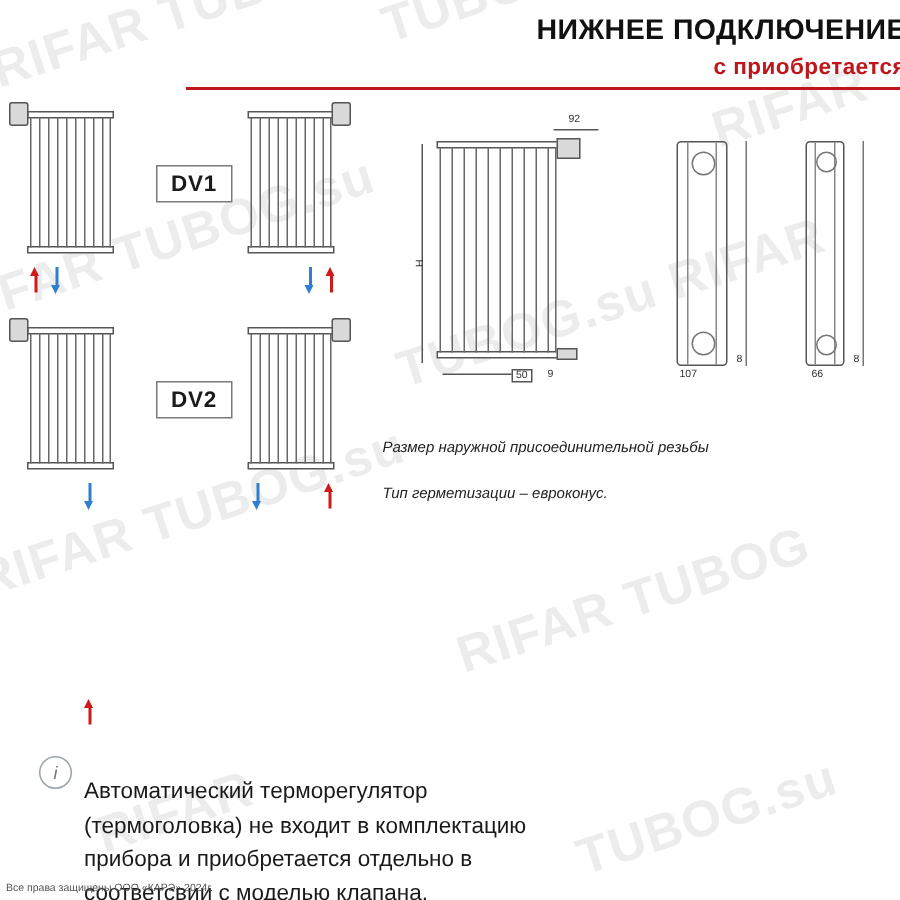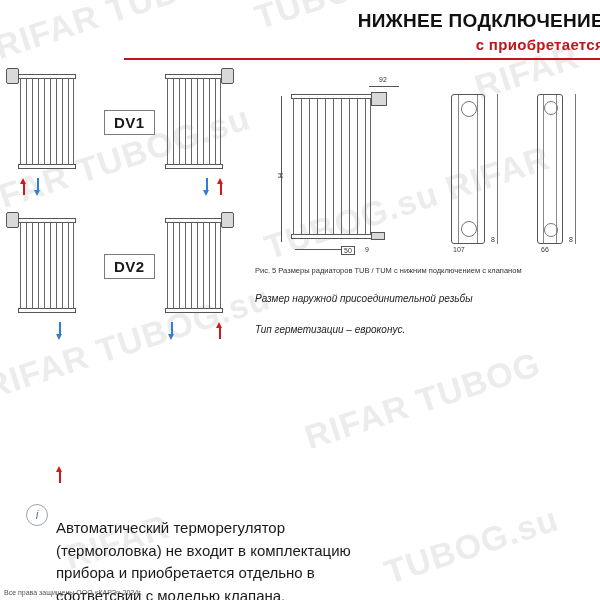--- a/index.html
+++ b/index.html
@@ -282,21 +282,20 @@
       <div style="position:absolute;left:5px;top:0;bottom:0;width:1px;background:#888;"></div>
       <div style="position:absolute;right:5px;top:0;bottom:0;width:1px;background:#888;"></div>
       <div style="position:absolute;left:6px;top:6px;width:12px;height:12px;border:1px solid #777;border-radius:50%;"></div>
       <div style="position:absolute;left:6px;bottom:6px;width:12px;height:12px;border:1px solid #777;border-radius:50%;"></div>
     </div>
     <div class="dimtext" style="left:276px;top:160px;">66</div>
     <div class="dimtext" style="left:304px;top:150px;">8</div>
     <div class="vline" style="left:310px;top:8px;width:1px;height:150px;background:#777;"></div>
   </div>
 
-  <div class="caption" style="left:255px;top:266px;">Рис. 5 Размеры радиаторов TUB / TUM с нижним подключением с клапаном</div>
 
   <div class="note" style="left:255px;top:292px;">Размер наружной присоединительной резьбы</div>
   <div class="note" style="left:255px;top:323px;">Тип герметизации – евроконус.</div>
 
 
   <div class="info-block" style="left:26px;top:500px;width:400px;height:70px;">
     <div class="info-circle">i</div>
     <div class="info-text">Автоматический терморегулятор (термоголовка) не входит в комплектацию прибора и приобретается отдельно в соответсвии с моделью клапана.</div>
   </div>
 

